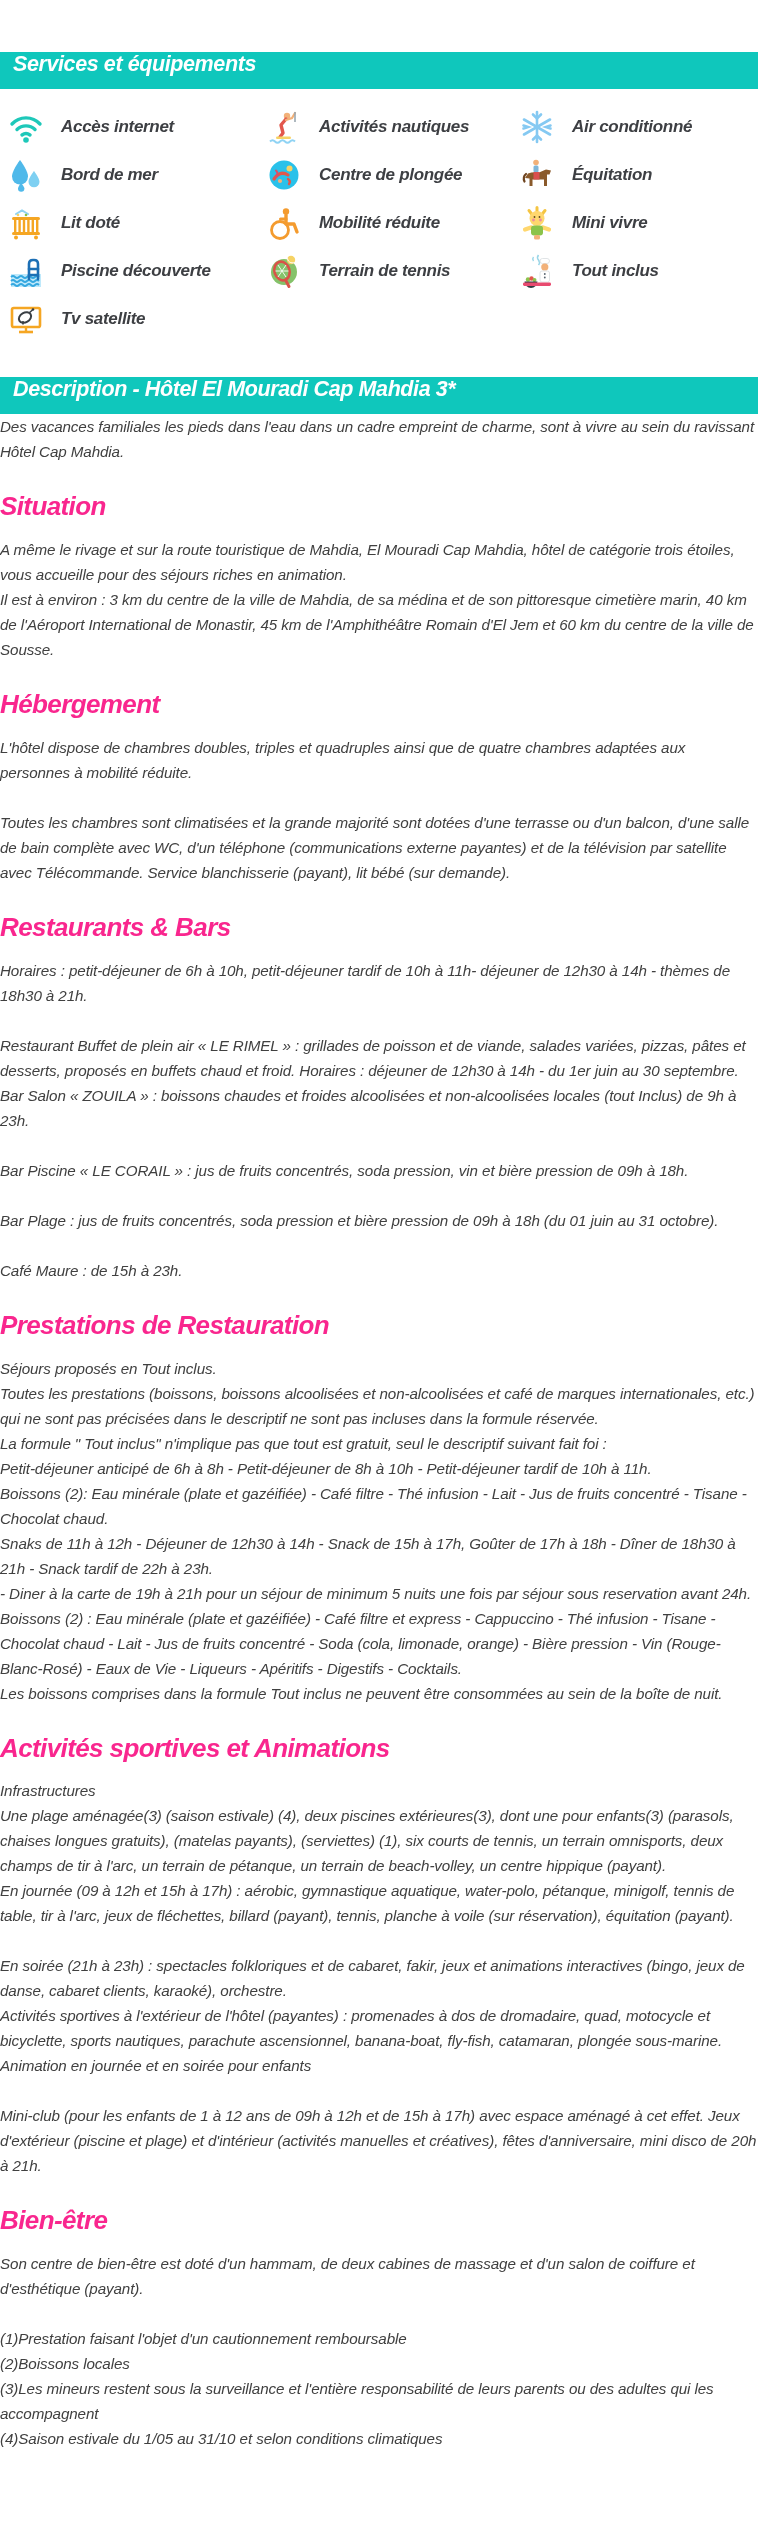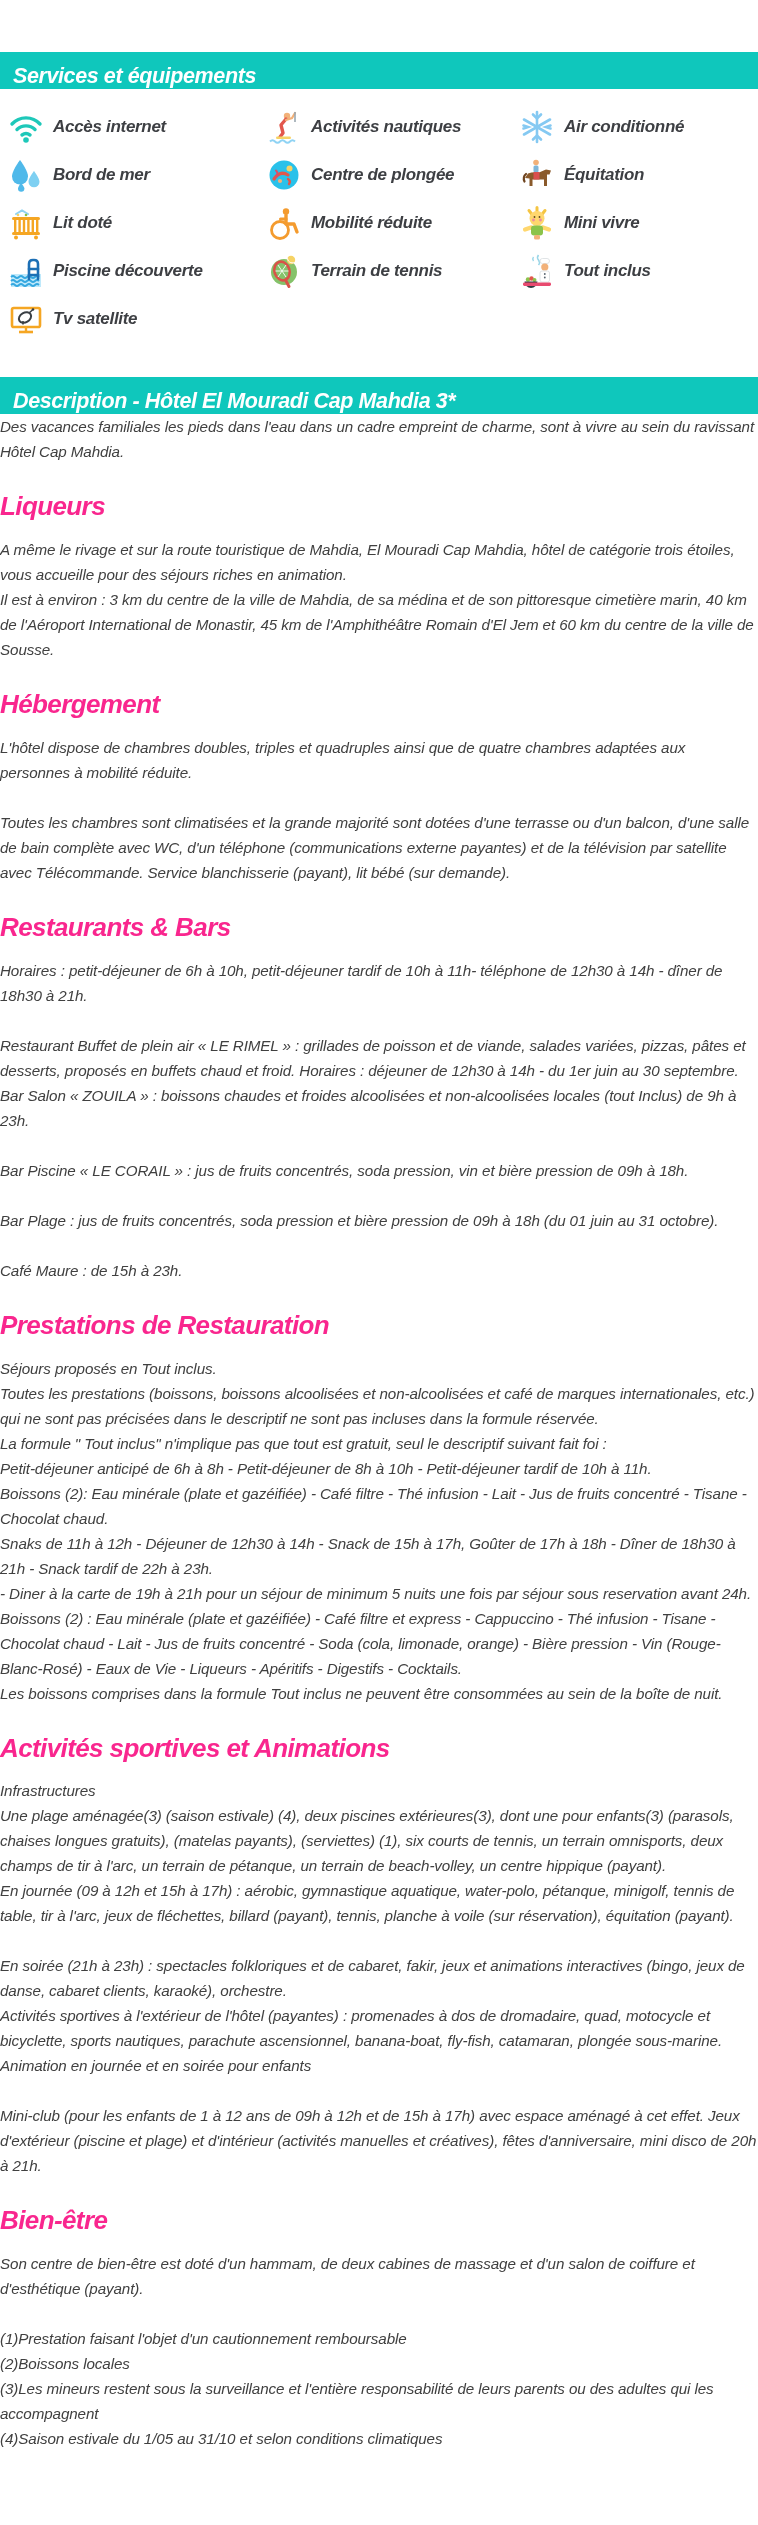--- a/index.html
+++ b/index.html
@@ -1,27 +1,27 @@
 <!DOCTYPE html>
 <html lang="fr"><head>
 <meta charset="utf-8">
 <style>
   html,body{margin:0;padding:0;background:#ffffff;}
   body{width:758px;font-family:"Liberation Sans",sans-serif;color:#54565a;}
   .page{width:758px;padding-bottom:30px;}
 
   
-  .bar{background:#0fc7bc;height:37px;display:flex;align-items:flex-end;padding-left:13px;box-sizing:border-box;}
+  .bar{background:#0fc7bc;height:37px;display:flex;align-items:flex-start;padding-left:13px;box-sizing:border-box;}
   .bar--first{margin-top:52px;}
   .bar--second{margin-top:34px;}
   .bar-title{color:#ffffff;font-style:italic;font-weight:700;font-size:21.5px;letter-spacing:-0.4px;}
 
   
   .amenities{display:grid;grid-template-columns:258px 253px 1fr;grid-auto-rows:48px;margin:14px 0 0 8px;}
-  .amenity{display:flex;align-items:center;gap:9px;}
+  .amenity{display:flex;align-items:center;gap:17px;}
   .amenity-icon{width:36px;height:36px;flex:0 0 36px;display:inline-flex;}
   .am-svg{width:36px;height:36px;}
   .amenity-label{font-style:italic;font-weight:700;font-size:17px;color:#3d3f43;letter-spacing:-0.3px;white-space:nowrap;}
 
   
   .intro{margin-top:23px;}
   .para{font-style:italic;font-size:15.2px;line-height:25px;color:#404040;margin:0 0 25px 0;white-space:pre-line;letter-spacing:-0.1px;}
   .para:last-child{margin-bottom:0;}
   .section{margin-top:2px;}
   .section-heading{color:#f9268e;font-style:italic;font-weight:700;font-size:26px;letter-spacing:-0.6px;margin:28px 0 15px 0;line-height:1.15;}
@@ -275,40 +275,40 @@
 
   <div class="bar bar--second">
     <span class="bar-title">Description - Hôtel El Mouradi Cap Mahdia 3*</span>
   </div>
 
   <p class="para intro">Des vacances familiales les pieds dans l'eau dans un cadre empreint de charme, sont à vivre au sein du ravissant Hôtel Cap Mahdia.</p>
 
   <div>
 
   <section class="section">
-      <h2 class="section-heading">Liqueurs</h2>
+      <h2 class="section-heading">Situation</h2>
       <div>
 
       <p class="para">A même le rivage et sur la route touristique de Mahdia, El Mouradi Cap Mahdia, hôtel de catégorie trois étoiles, vous accueille pour des séjours riches en animation.
 Il est à environ : 3 km du centre de la ville de Mahdia, de sa médina et de son pittoresque cimetière marin, 40 km de l'Aéroport International de Monastir, 45 km de l'Amphithéâtre Romain d'El Jem et 60 km du centre de la ville de Sousse.</p>
         </div>
     </section>
       <section class="section">
       <h2 class="section-heading">Hébergement</h2>
       <div>
 
       <p class="para">L'hôtel dispose de chambres doubles, triples et quadruples ainsi que de quatre chambres adaptées aux personnes à mobilité réduite.</p>
           <p class="para">Toutes les chambres sont climatisées et la grande majorité sont dotées d'une terrasse ou d'un balcon, d'une salle de bain complète avec WC, d'un téléphone (communications externe payantes) et de la télévision par satellite avec Télécommande. Service blanchisserie (payant), lit bébé (sur demande).</p>
         </div>
     </section>
       <section class="section">
       <h2 class="section-heading">Restaurants &amp; Bars</h2>
       <div>
 
-          <p class="para">Horaires : petit-déjeuner de 6h à 10h, petit-déjeuner tardif de 10h à 11h- téléphone de 12h30 à 14h - dîner de 18h30 à 21h.</p>
+          <p class="para">Horaires : petit-déjeuner de 6h à 10h, petit-déjeuner tardif de 10h à 11h- déjeuner de 12h30 à 14h - thèmes de 18h30 à 21h.</p>
           <p class="para">Restaurant Buffet de plein air « LE RIMEL » : grillades de poisson et de viande, salades variées, pizzas, pâtes et desserts, proposés en buffets chaud et froid. Horaires : déjeuner de 12h30 à 14h - du 1er juin au 30 septembre.
 Bar Salon « ZOUILA » : boissons chaudes et froides alcoolisées et non-alcoolisées locales (tout Inclus) de 9h à 23h.</p>
           <p class="para">Bar Piscine « LE CORAIL » : jus de fruits concentrés, soda pression, vin et bière pression de 09h à 18h.</p>
           <p class="para">Bar Plage : jus de fruits concentrés, soda pression et bière pression de 09h à 18h (du 01 juin au 31 octobre).</p>
           <p class="para">Café Maure : de 15h à 23h.</p>
         </div>
     </section>
       <section class="section">
       <h2 class="section-heading">Prestations de Restauration</h2>
       <div>

